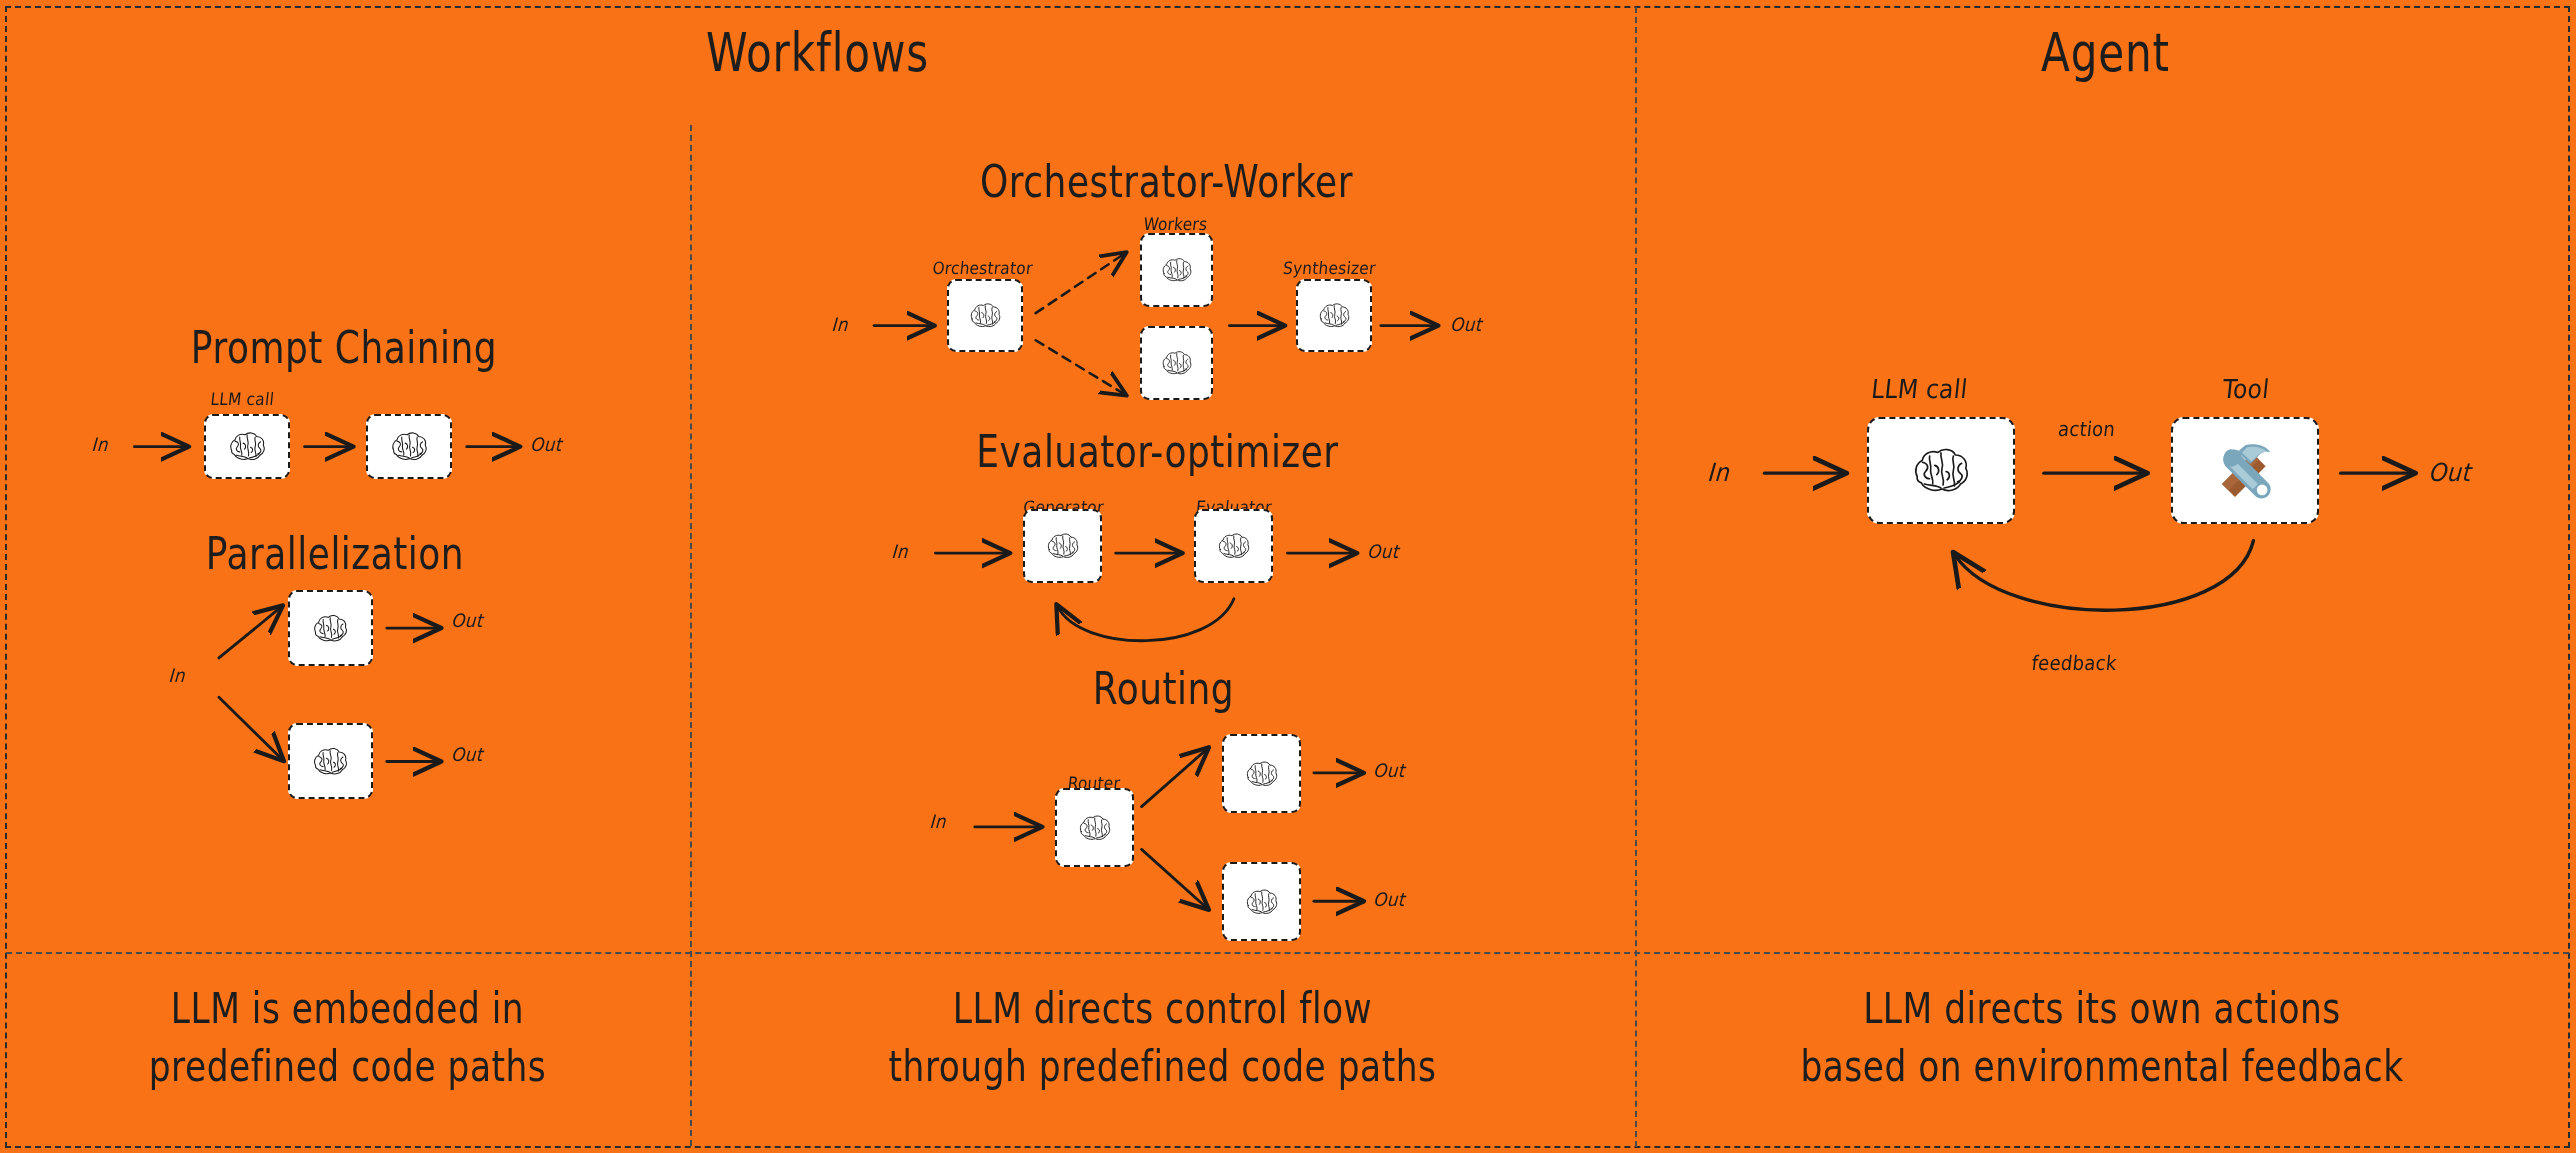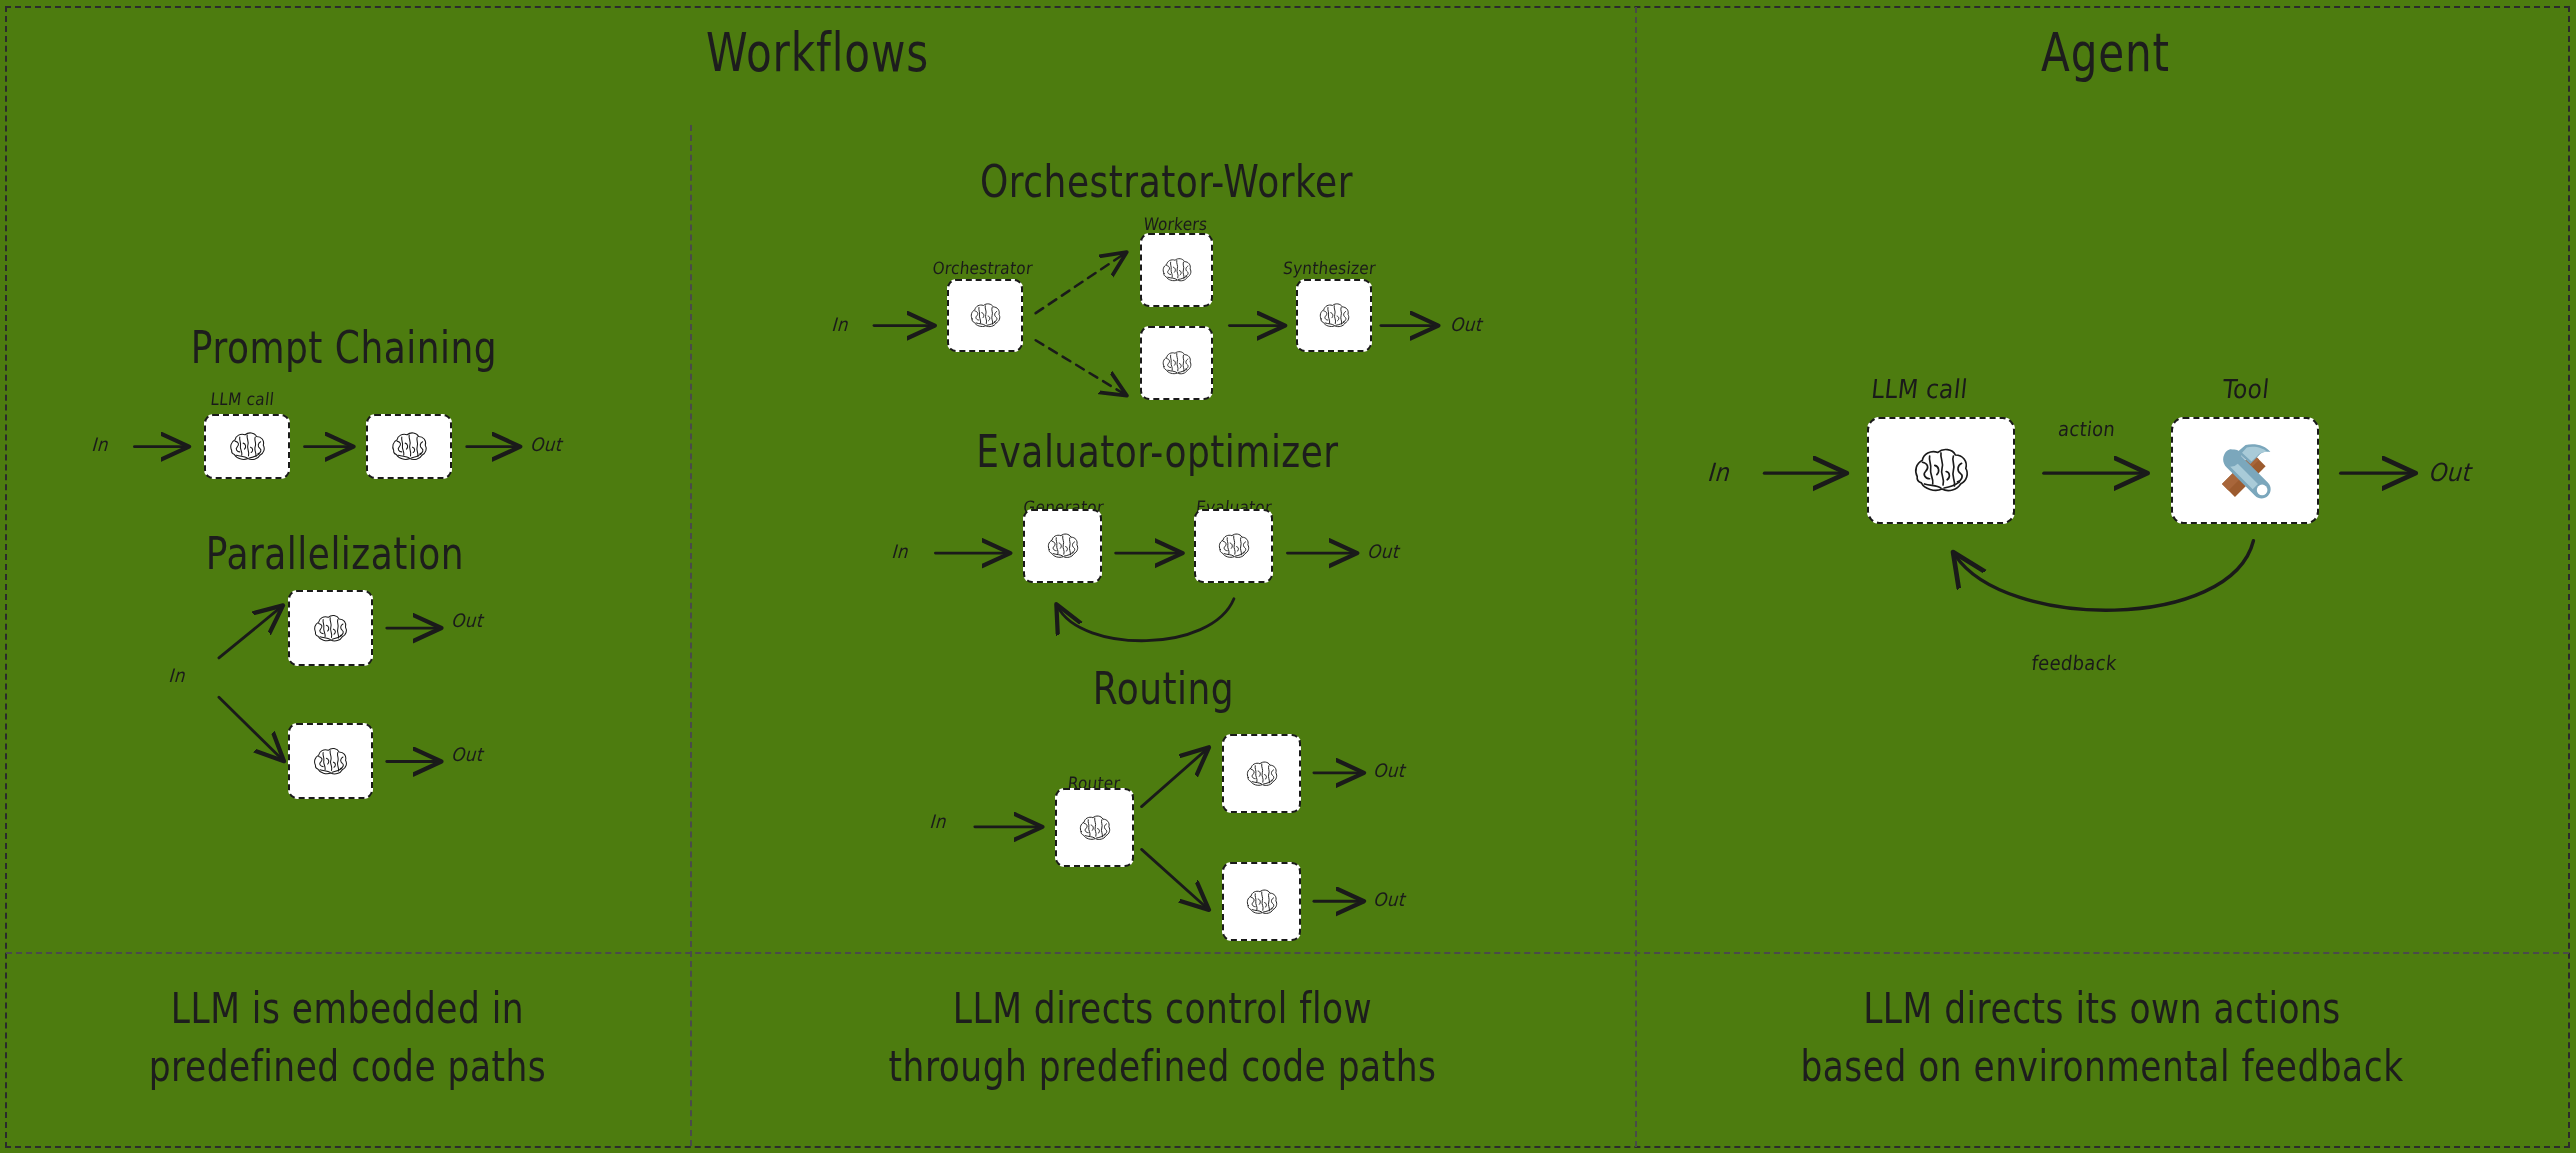--- a/index.html
+++ b/index.html
@@ -5,21 +5,21 @@
   * { box-sizing: border-box; margin: 0; padding: 0; }
   html, body {
     width: 2576px; height: 1153px;
     background: #ffffff;
     font-family: "DejaVu Sans", sans-serif;
     overflow: hidden;
   }
   #stage {
     position: relative;
     width: 2576px; height: 1153px;
-    background: #4d7c0f;
+    background: #f97316;
   }
 
   
   .outer-frame {
     position: absolute;
     left: 5px; top: 5.6px;
     width: 2565px; height: 1142px;
     border: 2.8px dashed #2b2b2b;
     pointer-events: none;
   }

